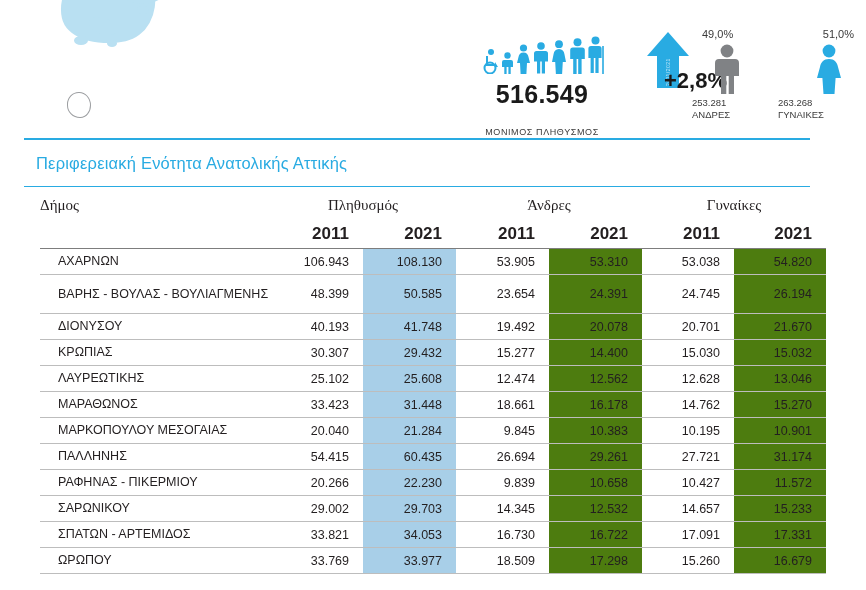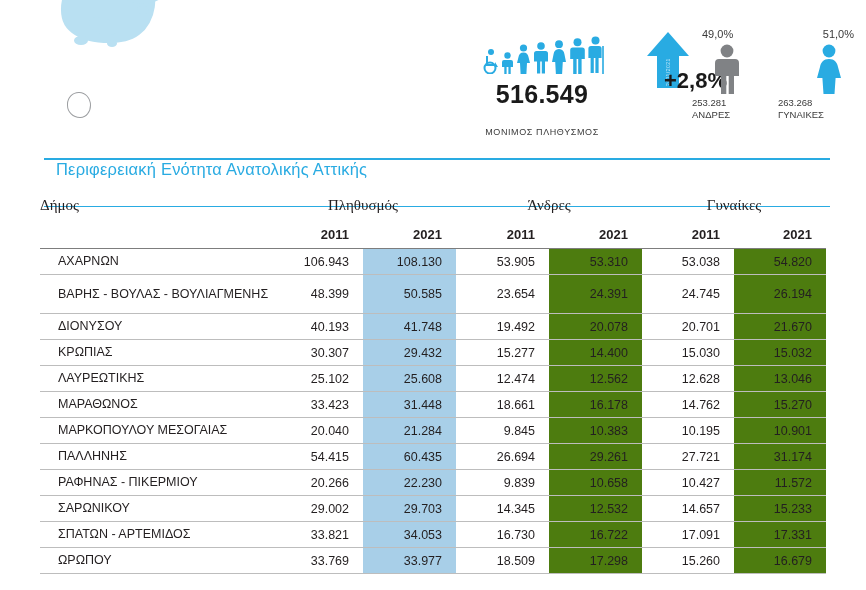--- a/index.html
+++ b/index.html
@@ -172,26 +172,26 @@
     width: 86px;
     font-size: 9.5px;
     line-height: 1.25;
     color: #3a3a3a;
   }
   .gender-labels .num { font-weight: normal; }
 
   
   #title-band {
     position: absolute;
-    left: 44px; top: 138px;
+    left: 24px; top: 138px;
     width: 786px; height: 46px;
     border-top: 2px solid #29abe2;
     border-bottom: 1.5px solid #29abe2;
     display: flex;
-    margin-top: 20px;
+    align-items: center;
   }
   #title-band .title-text {
     font-size: 16.5px;
     color: #29abe2;
     padding-left: 12px;
     letter-spacing: 0.2px;
   }
 
   
   #pop-table {
@@ -212,21 +212,21 @@
     font-family: "Liberation Serif", serif;
     text-align: center;
     color: #231f20;
   }
   .grp-head.left {
     text-align: left;
     padding-left: 18px;
   }
   .yr-head {
     height: 28px;
-    font-size: 13px;
+    font-size: 17px;
     font-weight: bold;
     text-align: right;
     padding-right: 14px !important;
     color: #231f20;
   }
   #pop-table tbody tr {
     height: 26px;
   }
   #pop-table tbody td.name {
     text-align: left;

